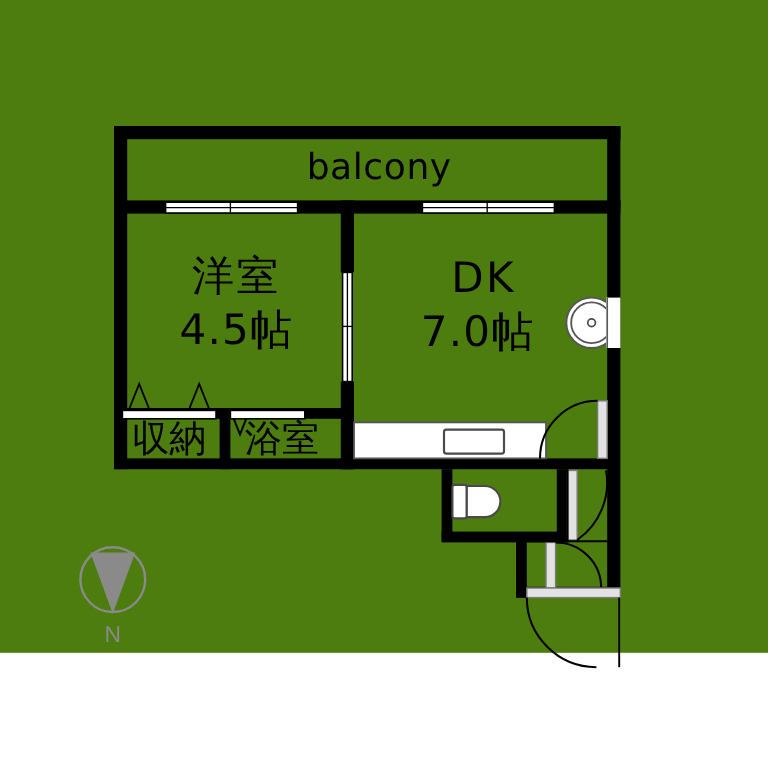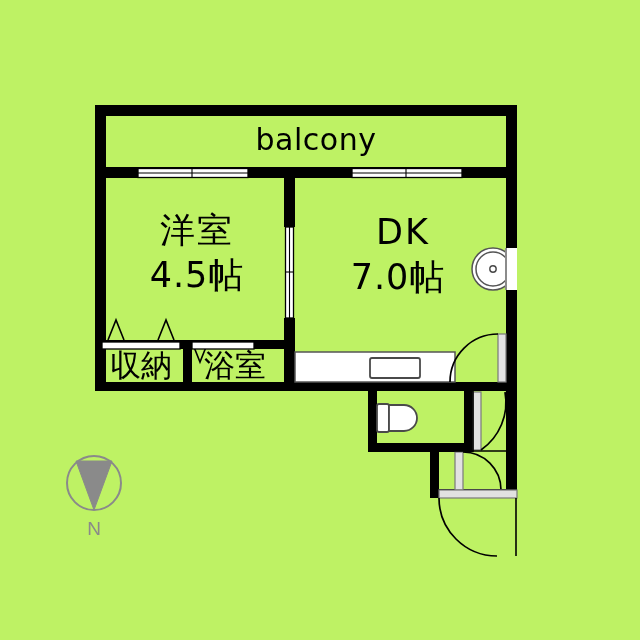--- a/index.html
+++ b/index.html
@@ -9,22 +9,22 @@
   }
   body {
     width: 640px;
     height: 640px;
     font-family: "Liberation Sans", sans-serif;
     overflow: hidden;
   }
   #floorplan-root {
     position: relative;
     width: 640px;
-    height: 640px;
-    background: #bef264;
+    height: 544px;
+    background: #4d7c0f;
     text-align: center;
   }
   svg#plan-svg {
     display: block;
     width: 640px;
     height: 640px;
   }
   .wall { fill: #000000; }
   .thinline { fill: none; stroke: #000000; stroke-width: 1.6; }
   .thinline-gray { fill: none; stroke: #5a5a5a; stroke-width: 1.4; }

